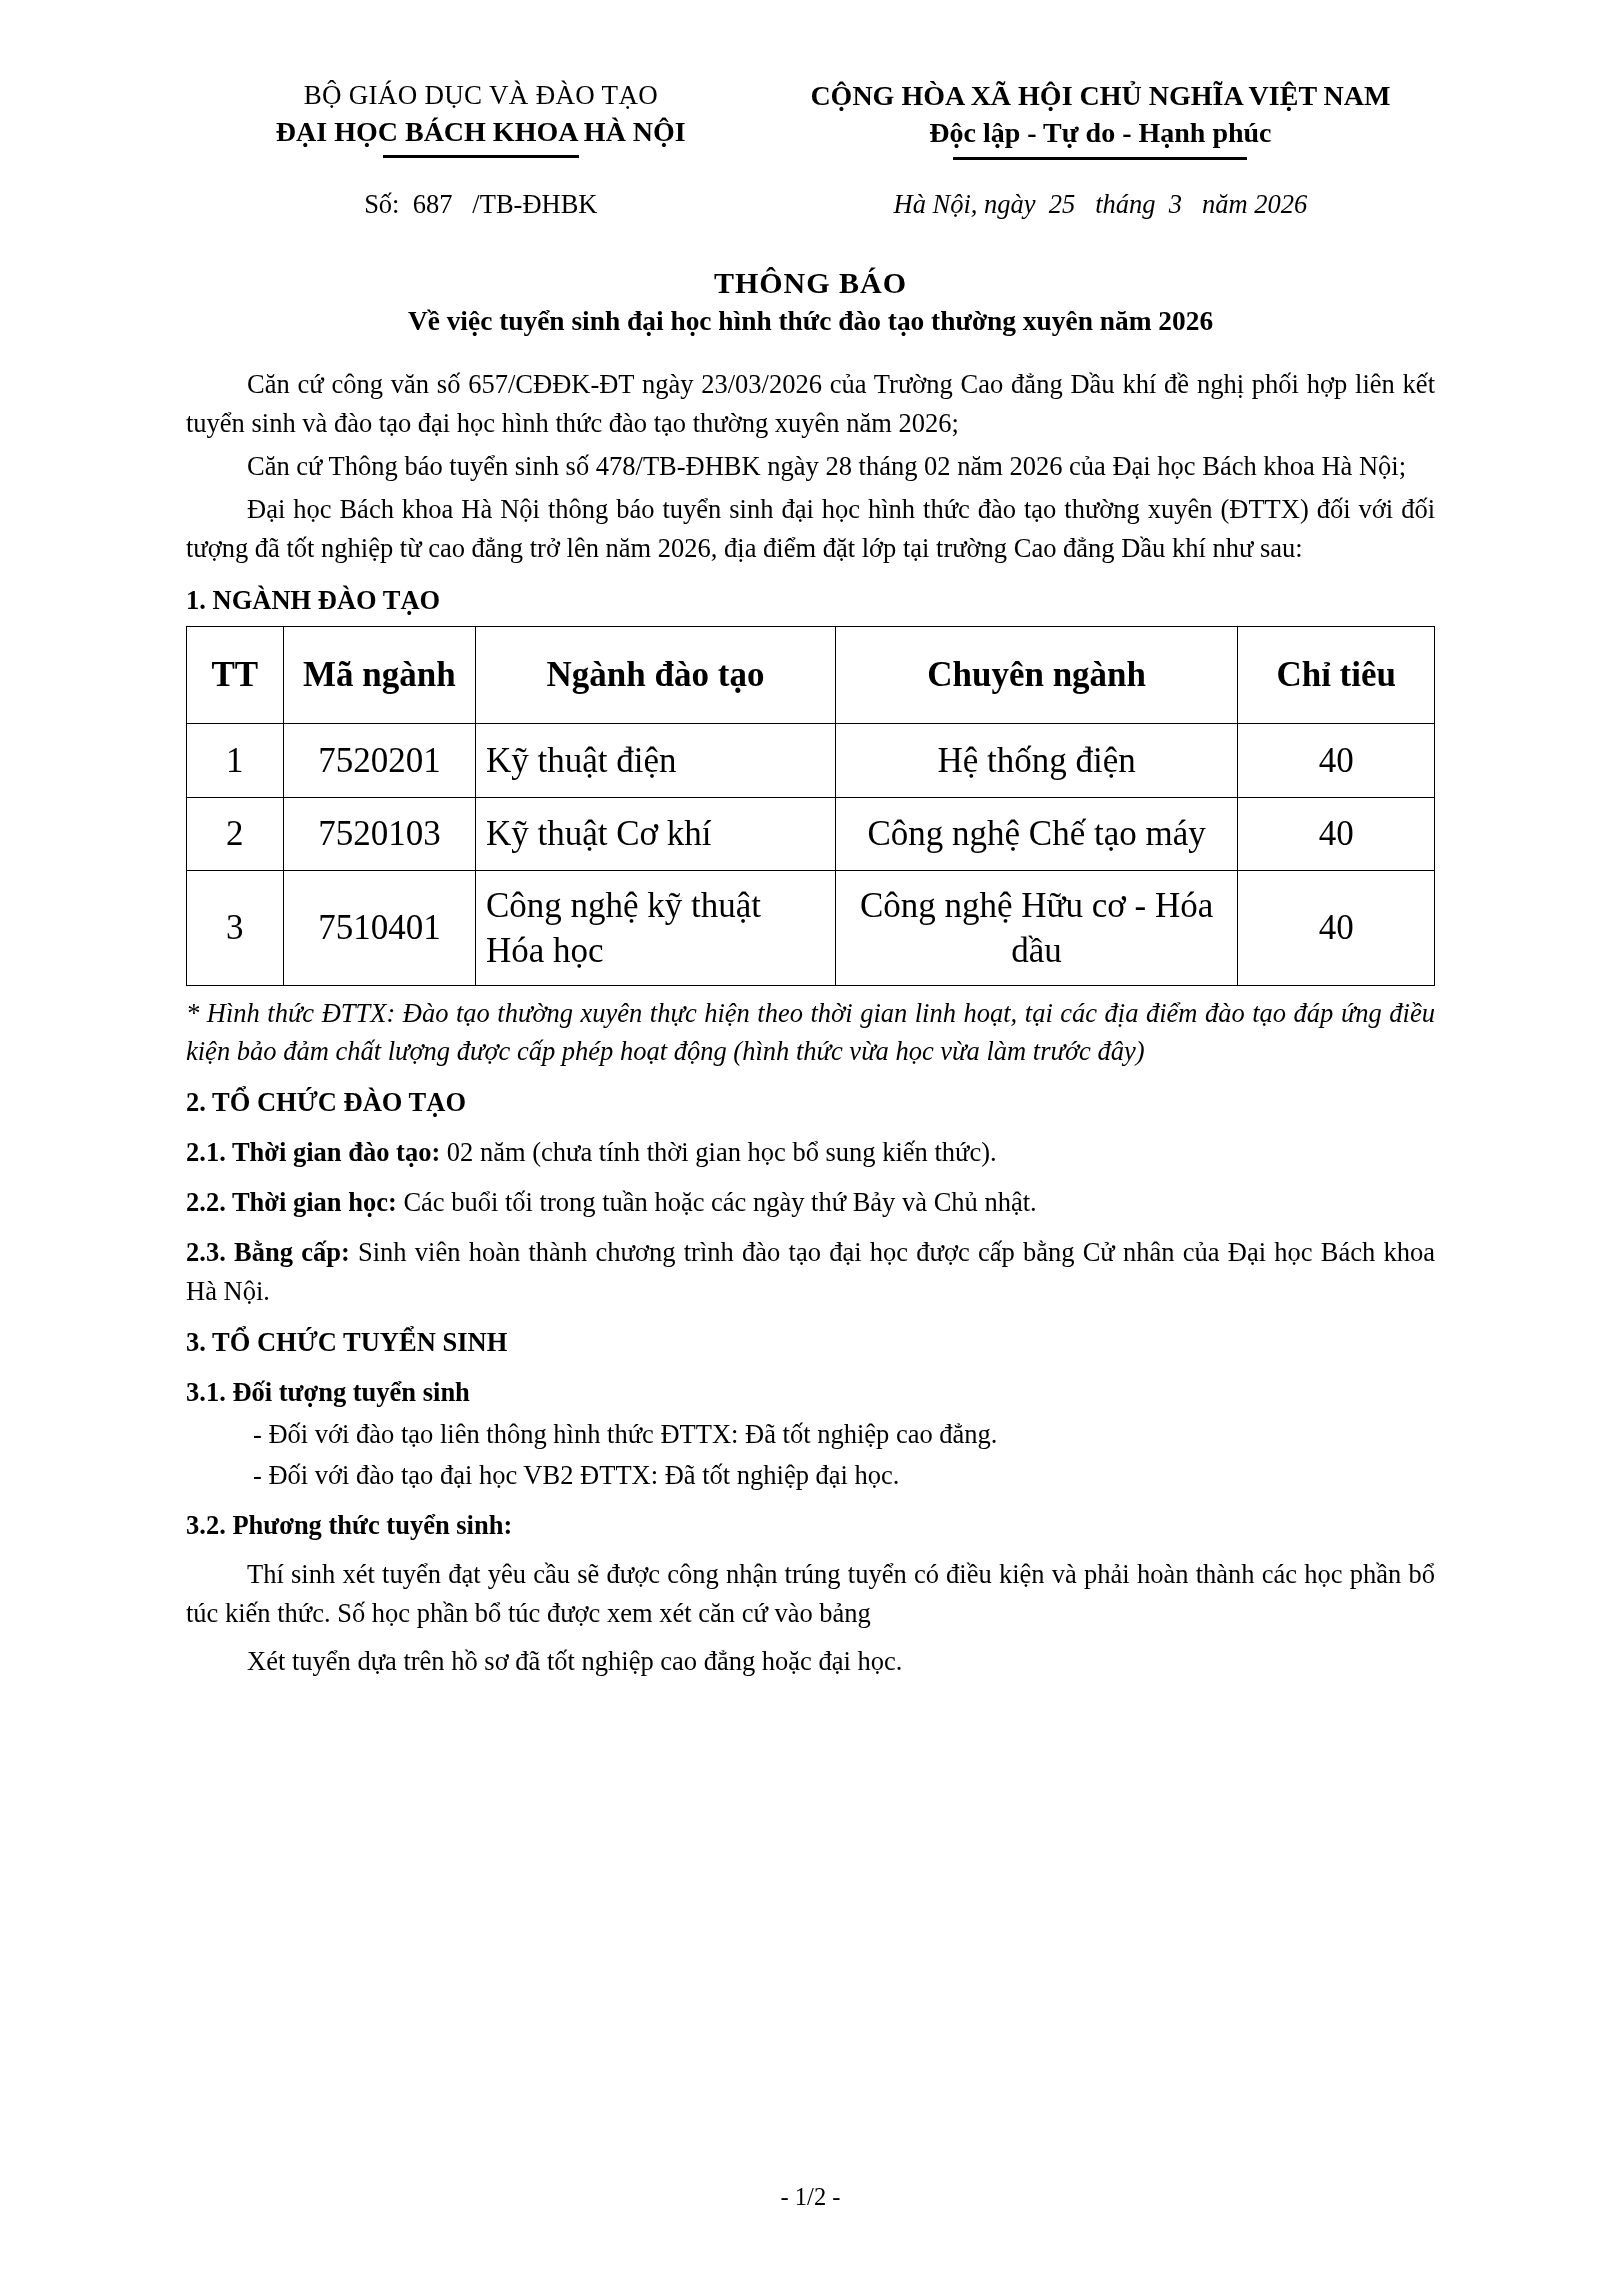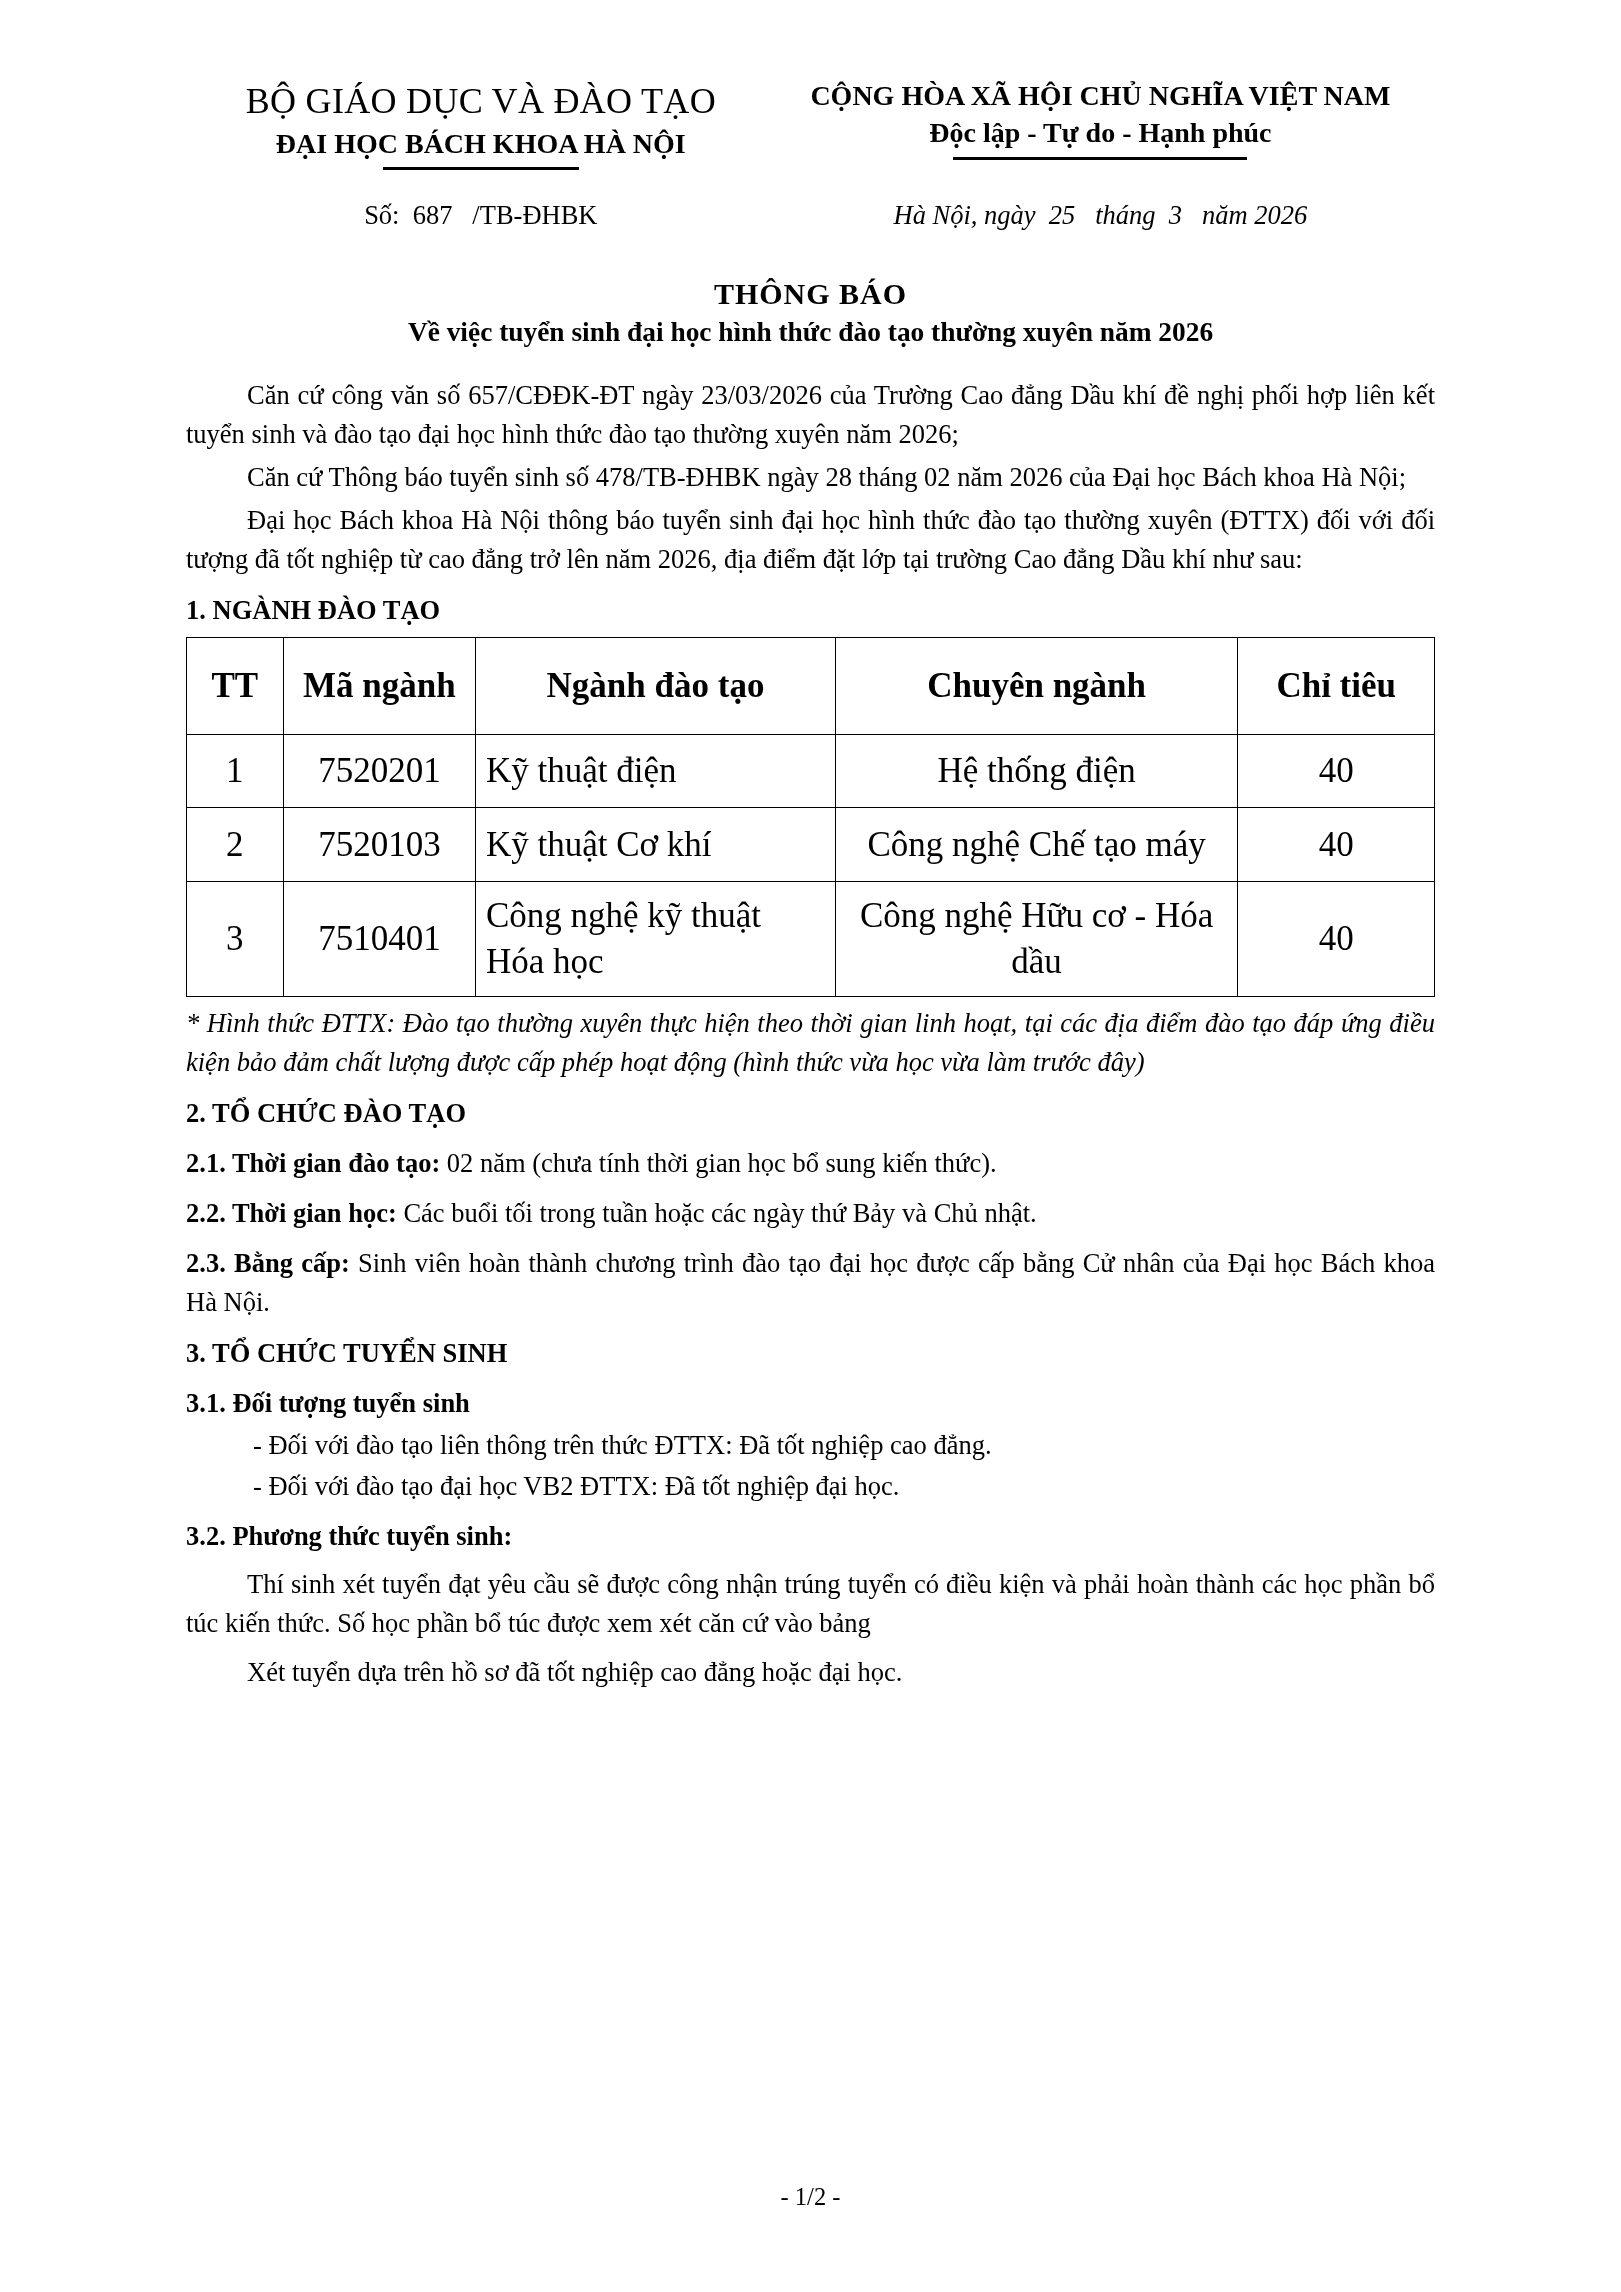--- a/index.html
+++ b/index.html
@@ -32,21 +32,21 @@
   .header-left {
     width: 46%;
     text-align: center;
     padding-left: 9.8px;
   }
   .header-right {
     width: 54%;
     text-align: center;
   }
   .org-top {
-    font-size: 36px;
+    font-size: 27px;
     letter-spacing: 0.3px;
     line-height: 1.34;
     white-space: nowrap;
   }
   .org-bottom {
     font-size: 28px;
     font-weight: bold;
     line-height: 1.34;
     white-space: nowrap;
     display: inline-block;
@@ -302,21 +302,21 @@
 
     <h3 class="subsection">
       <span>2.3. Bằng cấp:</span>
       <span class="normal">Sinh viên hoàn thành chương trình đào tạo đại học được cấp bằng Cử nhân của Đại học Bách khoa Hà Nội.</span>
     </h3>
 
     <h2 class="section">3. TỔ CHỨC TUYỂN SINH</h2>
 
     <h3 class="subsection">3.1. Đối tượng tuyển sinh</h3>
 
-    <div class="bullet-line">- Đối với đào tạo liên thông trên thức ĐTTX: Đã tốt nghiệp cao đẳng.</div>
+    <div class="bullet-line">- Đối với đào tạo liên thông hình thức ĐTTX: Đã tốt nghiệp cao đẳng.</div>
     <div class="bullet-line">- Đối với đào tạo đại học VB2 ĐTTX: Đã tốt nghiệp đại học.</div>
 
     <h3 class="subsection">3.2.  Phương thức tuyển sinh:</h3>
 
     <p class="plain-para">Thí sinh xét tuyển đạt yêu cầu sẽ được công nhận trúng tuyển có điều kiện và phải hoàn thành các học phần bổ túc kiến thức. Số học phần bổ túc được xem xét căn cứ vào bảng</p>
     <p class="plain-para">Xét tuyển dựa trên hồ sơ đã tốt nghiệp cao đẳng hoặc đại học.</p>
 
   </div>
 
   <div class="page-footer">- 1/2 -</div>

